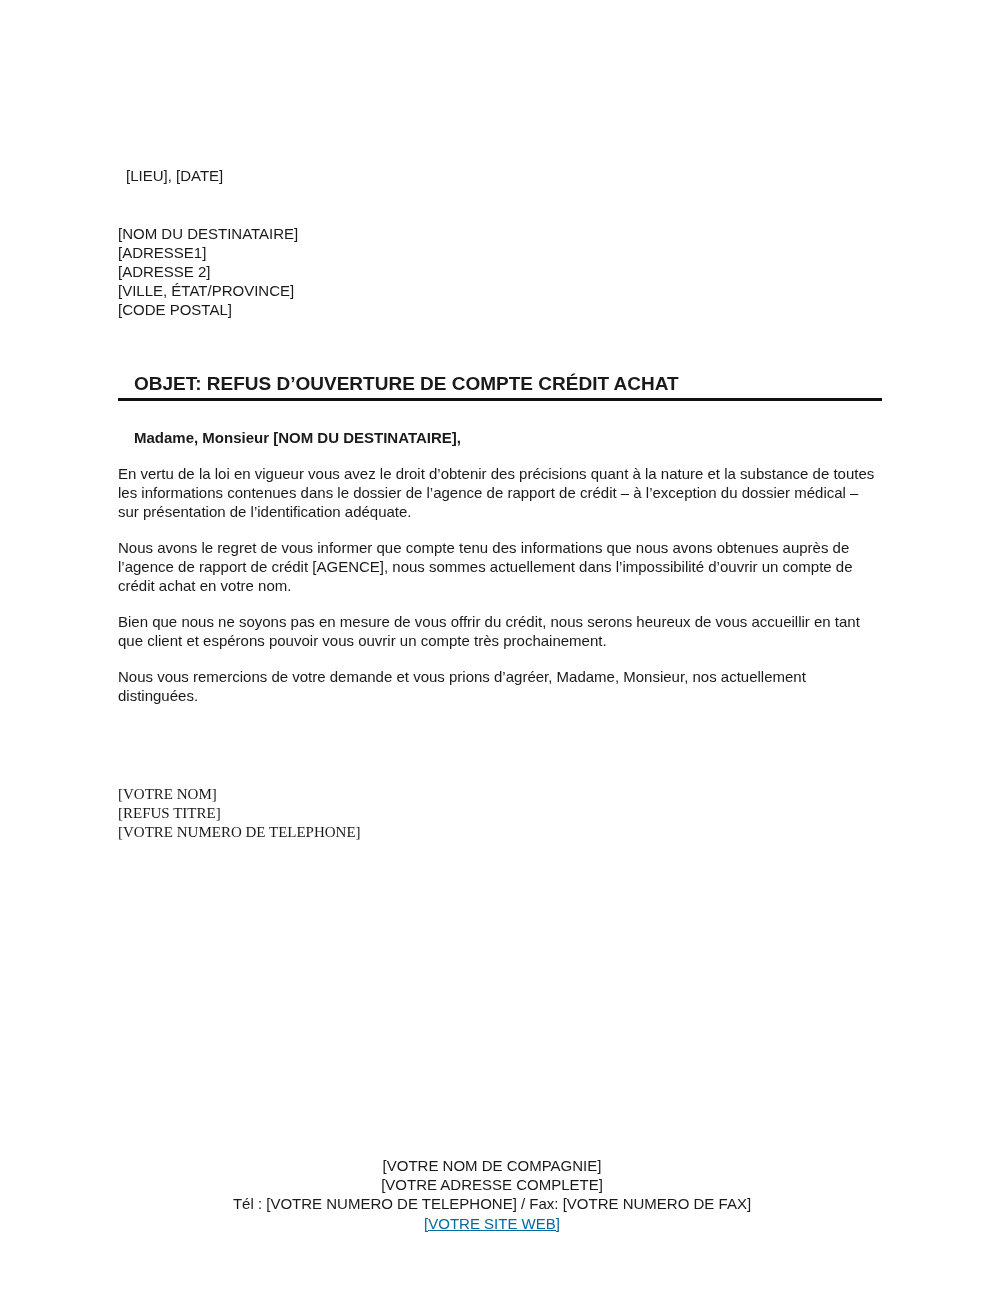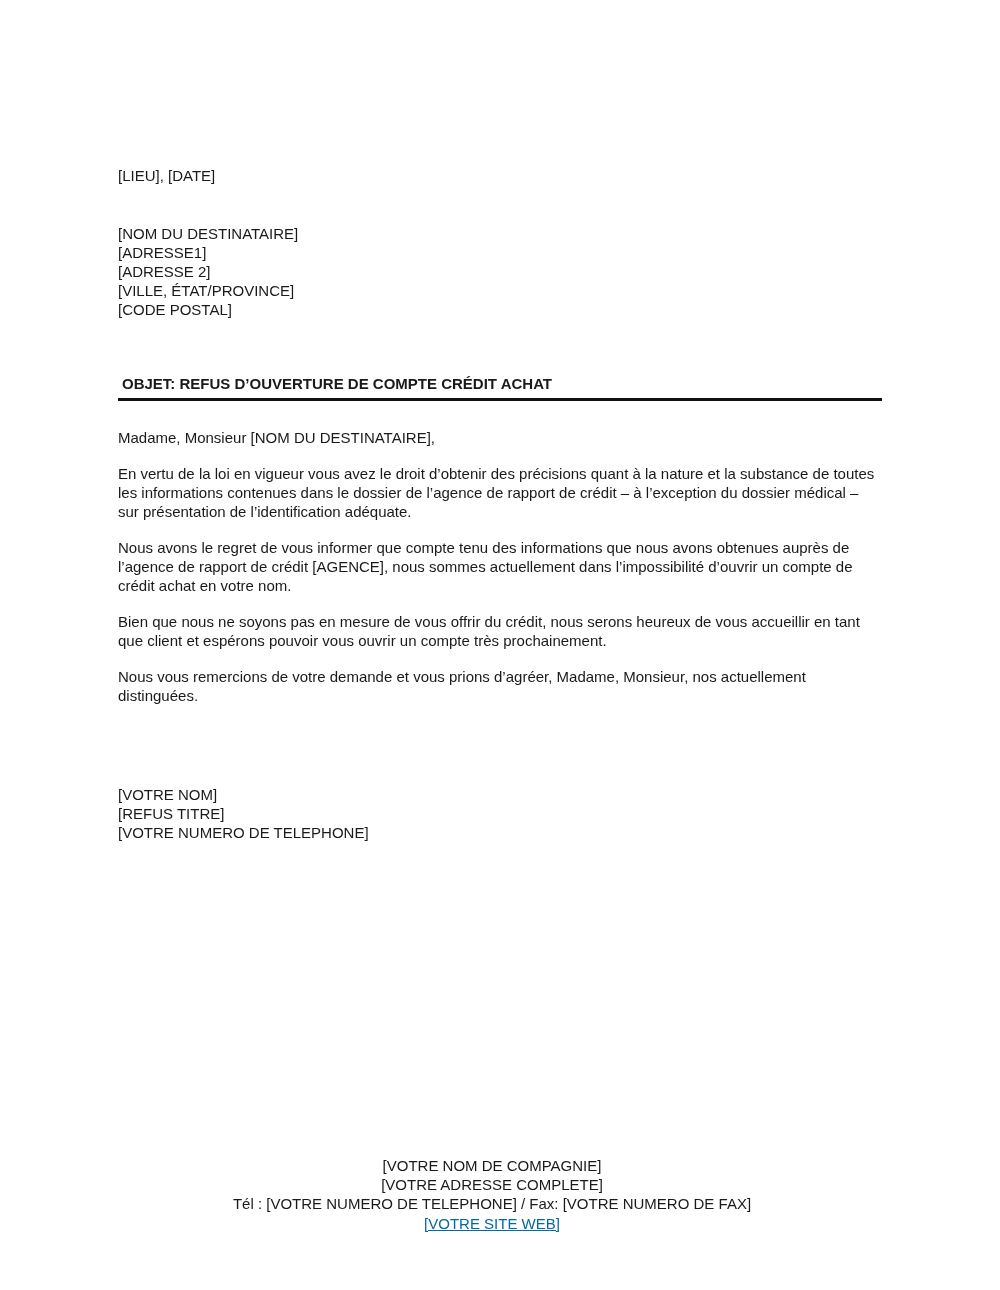--- a/index.html
+++ b/index.html
@@ -14,45 +14,47 @@
     margin: 0 auto;
     background: #ffffff;
     box-sizing: border-box;
     padding: 166px 118px 0 118px;
     font-family: "Liberation Sans", "DejaVu Sans", sans-serif;
     font-size: 15px;
     line-height: 19px;
     color: #1a1a1a;
   }
   .dateline {
-    margin: 0 0 39px 0;
+    margin: 0 0 39px 8px;
   }
   .recipient-block div {
     white-space: nowrap;
   }
   .subject {
-    margin: 55px 0 0 4px;
-    font-size: 15px;
+    margin: 55px 0 0 16px;
+    font-size: 19px;
     line-height: 19px;
     font-weight: bold;
   }
   .subject-rule {
     height: 3px;
     background: #111111;
     margin-top: 5px;
     border: none;
   }
   .salutation {
-    margin: 27px 0 0 0;
+    margin: 27px 0 0 16px;
+    font-weight: bold;
   }
   .body-paragraph {
     margin: 17px 0 0 0;
   }
   .signature-block {
     margin-top: 80px;
+    font-family: Liberation Serif, serif;
   }
   .page-footer {
     position: absolute;
     left: 0;
     right: 16px;
     bottom: 57px;
     text-align: center;
     font-size: 15px;
     line-height: 19.3px;
     color: #1a1a1a;

